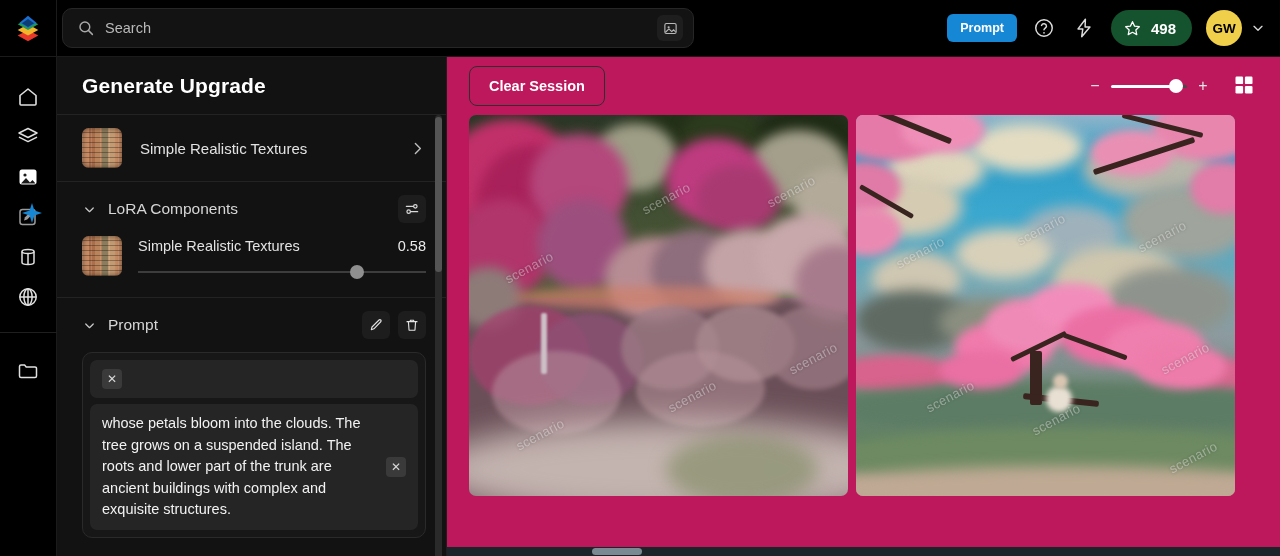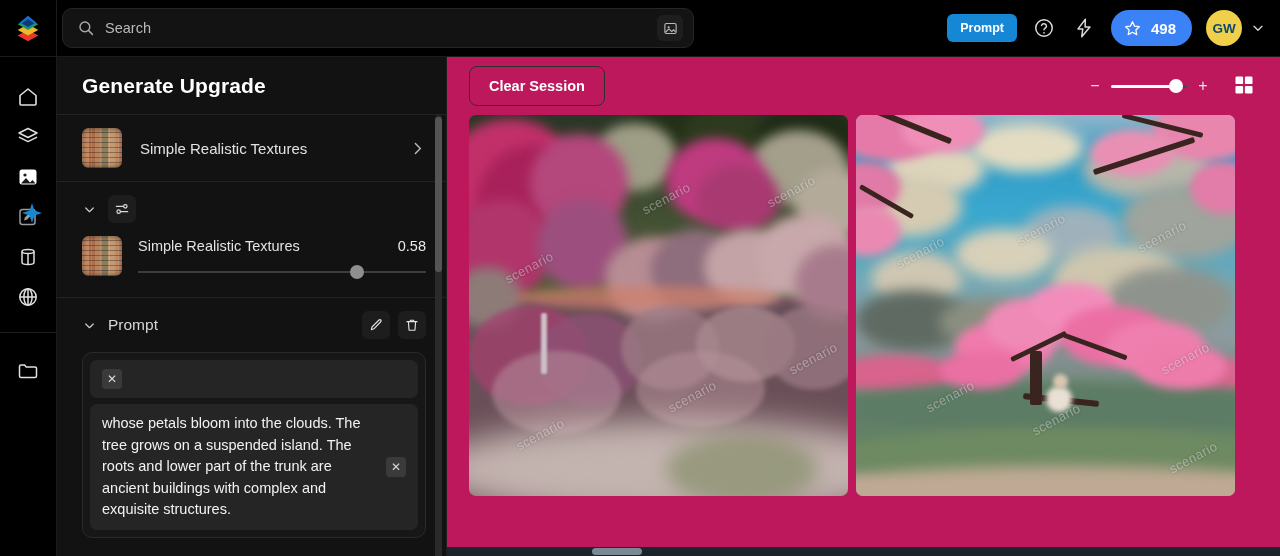--- a/index.html
+++ b/index.html
@@ -56,28 +56,28 @@
     background: #1587d4; color: #ffffff;
     font-size: 12.5px; font-weight: bold;
     border: none; border-radius: 6px;
     padding: 7px 13px; cursor: pointer;
     font-family: "Liberation Sans", sans-serif;
   }
   .icon-btn { width: 26px; height: 26px; display: flex; align-items: center; justify-content: center; cursor: pointer; }
   .icon-btn svg { width: 22px; height: 22px; }
   .credits {
     display: flex; align-items: center; gap: 9px;
-    background: #3b82f6; border-radius: 20px;
+    background: #14532d; border-radius: 20px;
     height: 36px; padding: 0 16px 0 12px;
   }
   .credits svg { width: 19px; height: 19px; }
   .credits span { color: #ffffff; font-size: 15px; font-weight: bold; }
   .avatar {
     width: 36px; height: 36px; border-radius: 50%;
-    background: #f0cf4a; color: #0c4a6e;
+    background: #f0cf4a; color: #000000;
     font-size: 13.5px; font-weight: bold;
     display: flex; align-items: center; justify-content: center;
   }
   .chev-down { width: 16px; height: 16px; margin-left: -6px; }
 
   
   .body-row { flex: 1; display: flex; min-height: 0; }
 
   
   .rail {
@@ -381,20 +381,21 @@
         <svg class="chev-right" viewBox="0 0 24 24" fill="none" stroke="#bdbdbd" stroke-width="2">
           <path d="M9 5l7 7-7 7" stroke-linecap="round" stroke-linejoin="round"></path>
         </svg>
       </div>
 
       <div class="section">
         <div class="section-head">
           <svg class="chev" viewBox="0 0 24 24" fill="none" stroke="#c8c8c8" stroke-width="2">
             <path d="M6 9.5l6 6 6-6" stroke-linecap="round" stroke-linejoin="round"></path>
           </svg>
+          <div class="section-label">LoRA Components</div>
           <div class="head-btn">
             <svg viewBox="0 0 24 24" fill="none" stroke="#dadada" stroke-width="1.8">
               <line x1="3.5" y1="8" x2="14" y2="8" stroke-linecap="round"></line>
               <circle cx="17" cy="8" r="2.6"></circle>
               <line x1="10" y1="16" x2="20.5" y2="16" stroke-linecap="round"></line>
               <circle cx="7" cy="16" r="2.6"></circle>
             </svg>
           </div>
         </div>
 

